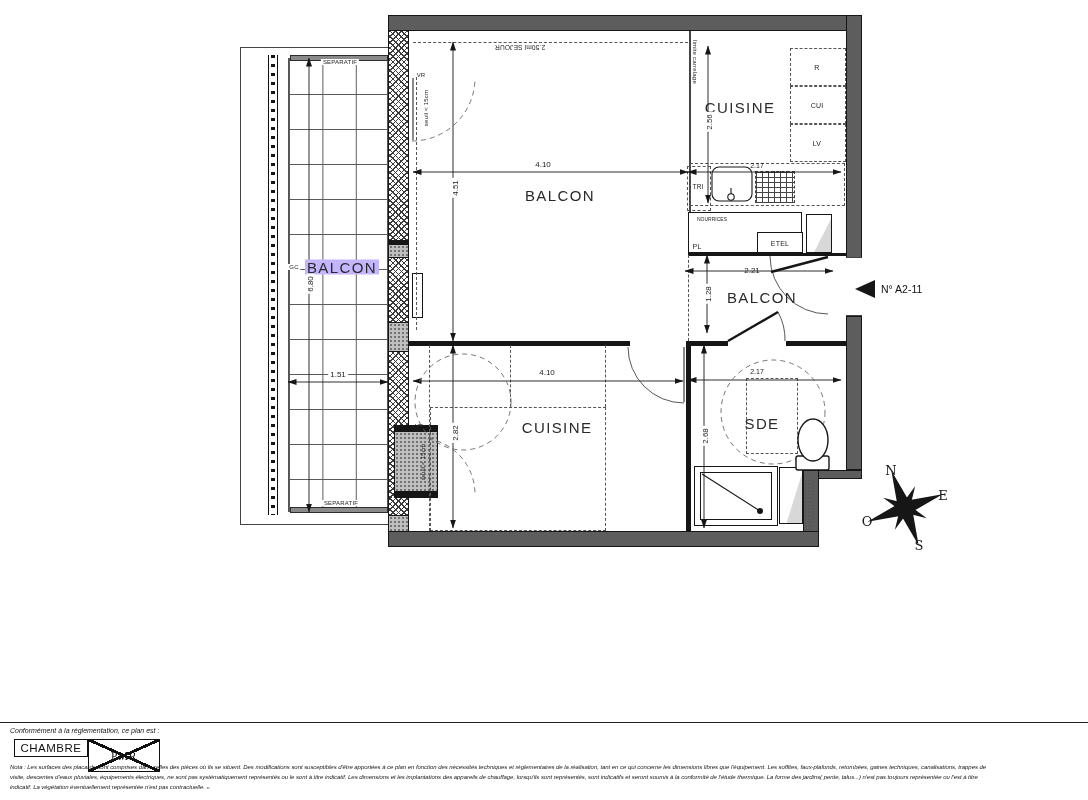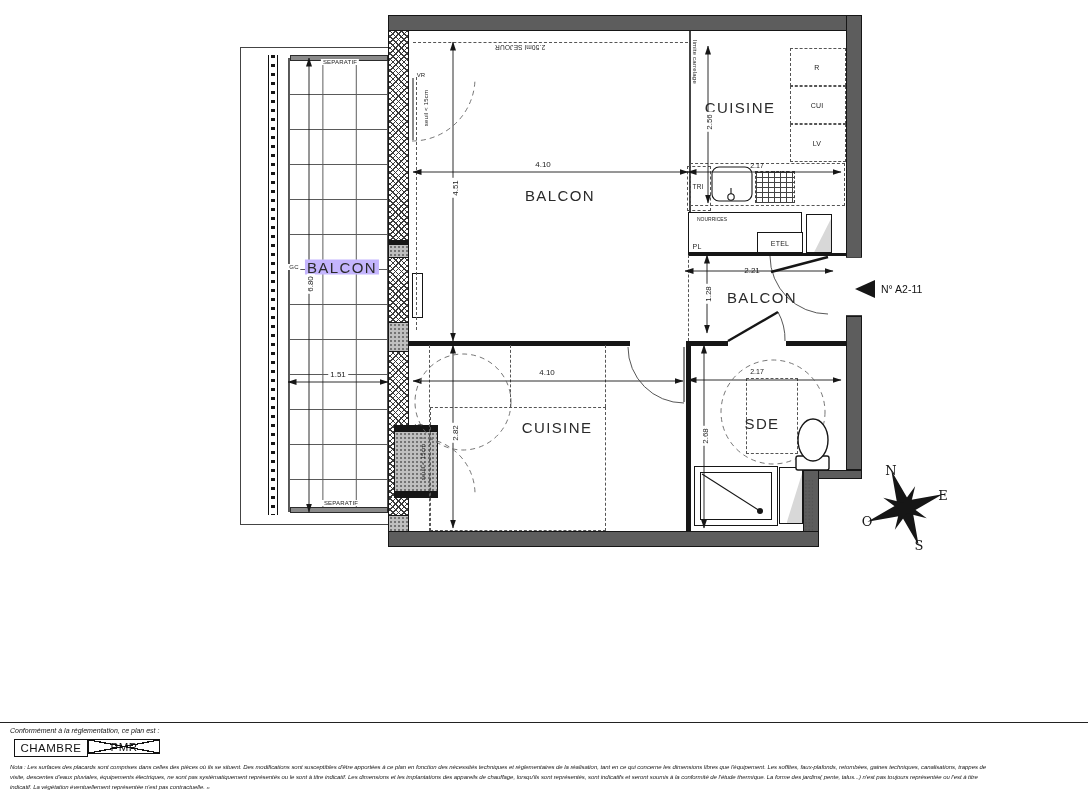--- a/index.html
+++ b/index.html
@@ -221,20 +221,20 @@
   <span class="compassL" style="left:891px;top:470px;">N</span>
   <span class="compassL" style="left:943px;top:495px;">E</span>
   <span class="compassL" style="left:919px;top:545px;">S</span>
   <span class="compassL" style="left:867px;top:521px;">O</span>
 
   <div class="tline" style="left:0;top:722px;width:1088px;height:1px;background:#222;"></div>
   <span class="ltext" style="left:10px;top:727px;">Conformément à la réglementation, ce plan est :</span>
   <div class="lgbox" style="left:14px;top:739px;width:74px;height:18px;">
     <span>CHAMBRE</span>
   </div>
-  <div class="lgbox crossed" style="left:88px;top:739px;width:72px;height:15px;">
+  <div class="lgbox crossed" style="left:88px;top:739px;width:72px;height:33px;font-family:Liberation Serif, serif;">
     <span>PMR</span>
   </div>
   <div class="nota" style="left:10px;top:764px;">Nota : Les surfaces des placards sont comprises dans celles des pièces où ils se situent. Des modifications sont susceptibles d'être apportées à ce plan en fonction des nécessités techniques et réglementaires de la réalisation, tant en ce qui concerne les dimensions libres que l'équipement.  Les soffites, faux-plafonds, retombées, gaines techniques, canalisations, trappes de</div>
   <div class="nota" style="left:10px;top:774px;">visite, descentes d'eaux pluviales, équipements électriques, ne sont pas systématiquement représentés ou le sont à titre indicatif. Les dimensions et les implantations des appareils de chauffage, lorsqu'ils sont représentés, sont indicatifs et seront soumis à la conformité de l'étude thermique.  La forme des jardins( pente, talus...) n'est pas toujours représentée ou l'est à titre</div>
   <div class="nota" style="left:10px;top:784px;">indicatif. La végétation éventuellement représentée n'est pas contractuelle. »</div>
 
 </div>
 
 </body></html>

